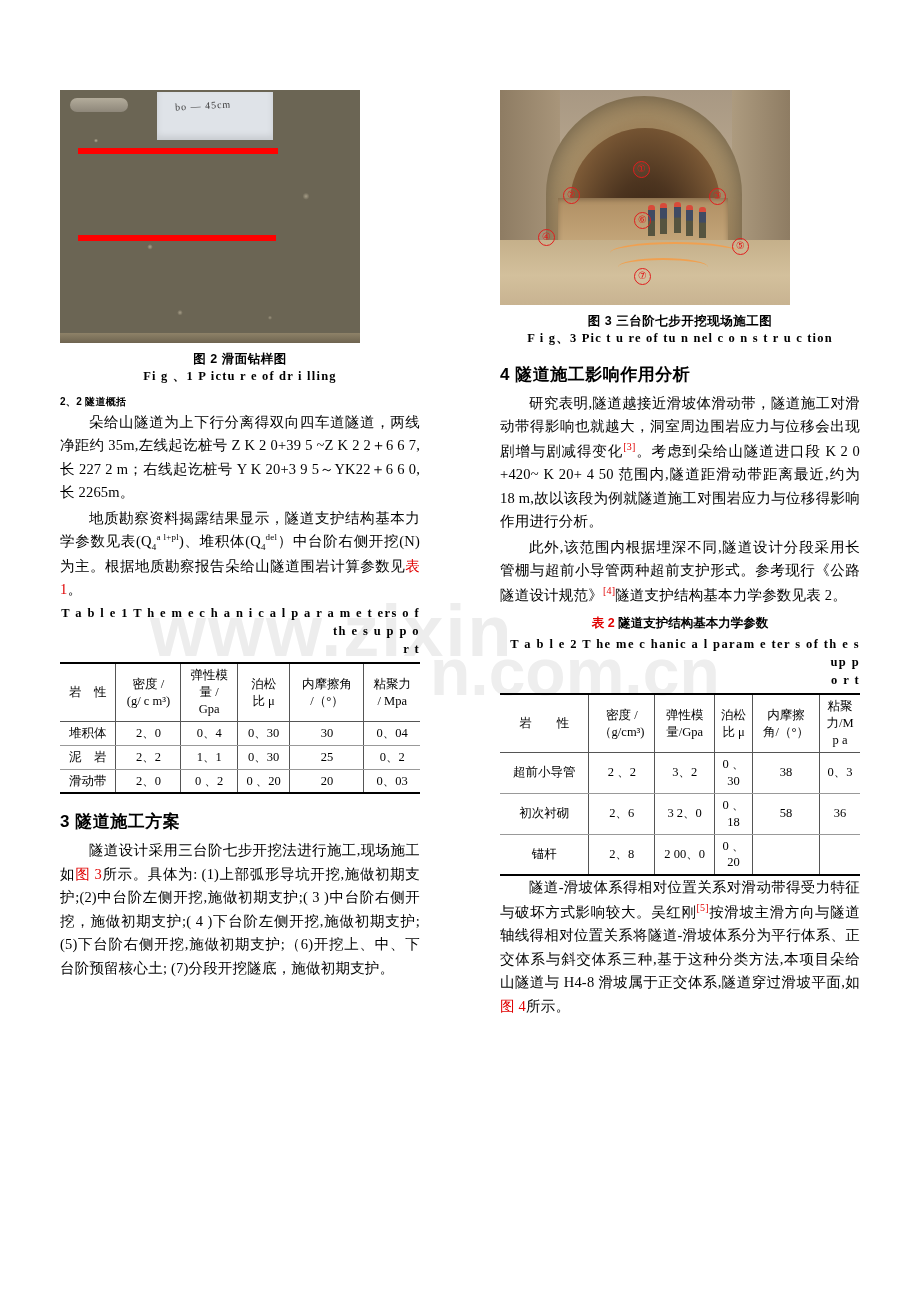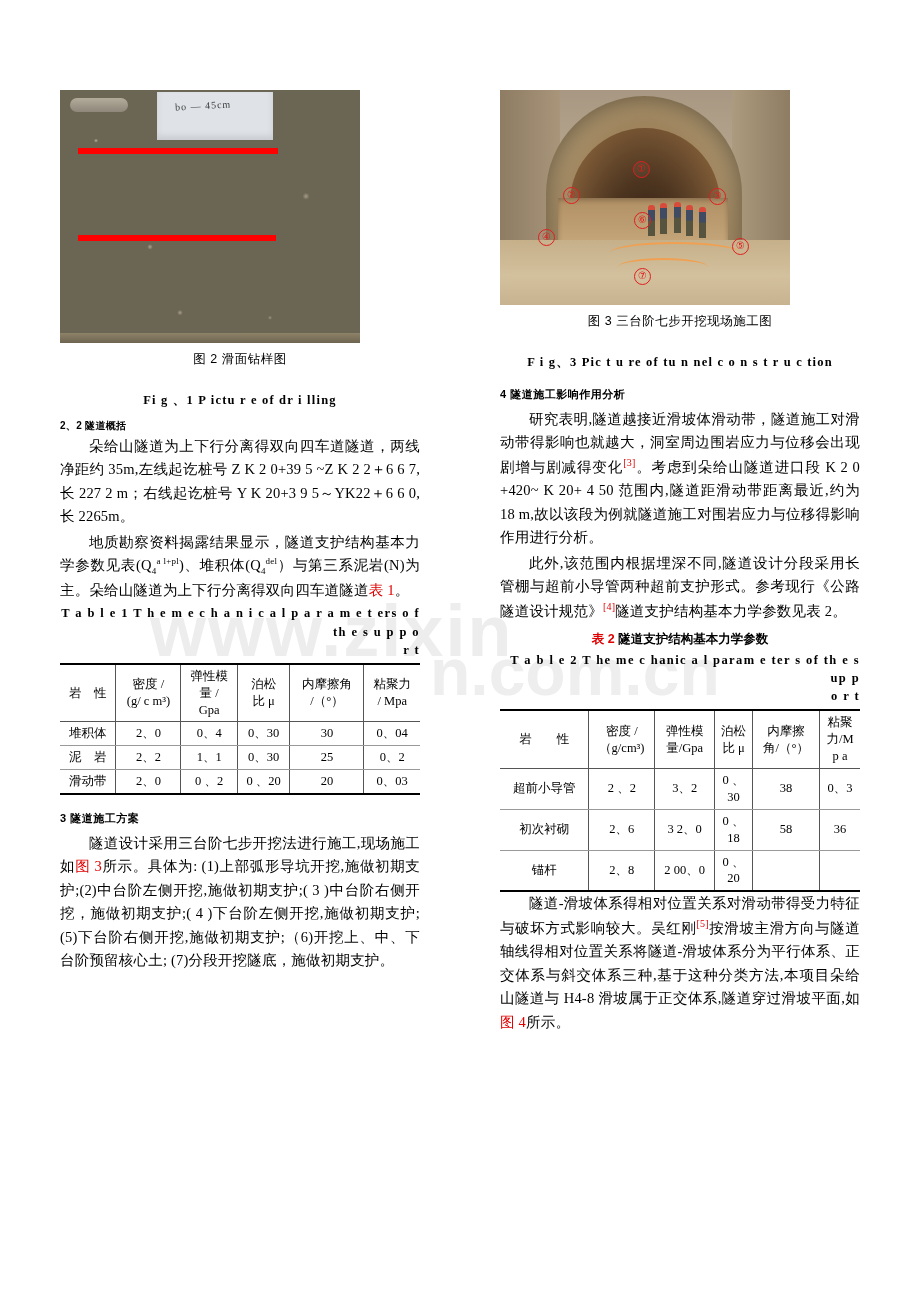--- a/index.html
+++ b/index.html
@@ -59,31 +59,31 @@
   
   .figure { margin: 0; }
   .fig-img {
     position: relative;
     overflow: hidden;
     border: 0;
   }
   .fig-cap-cn {
     text-align: center;
     font-family: "Liberation Sans", sans-serif;
-    font-weight: normal;
+    font-weight: bold;
     font-size: 12.5px;
     margin-top: 8px;
     letter-spacing: 0.5px;
   }
   .fig-cap-en {
     text-align: center;
     font-family: "Liberation Serif", serif;
     font-weight: bold;
     font-size: 12.5px;
-    margin-top: 24px;
+    margin-top: 0;
     letter-spacing: 1.2px;
   }
 
   
   #fig2-img {
     width: 300px;
     height: 253px;
     background:
       radial-gradient(ellipse 22px 16px at 18% 36%, #cfc6ac 0%, #a59a80 60%, rgba(120,110,90,0) 72%),
       radial-gradient(ellipse 26px 18px at 36% 30%, #d6cdb3 0%, #aaa087 60%, rgba(120,110,90,0) 72%),
@@ -227,21 +227,21 @@
     font-family: "DejaVu Sans", sans-serif;
     line-height: 14px;
     text-align: center;
     background: rgba(255,255,255,0.04);
   }
 
   
   h2.sec {
     font-family: "Liberation Sans", "DejaVu Sans", sans-serif;
     font-weight: bold;
-    font-size: 11px;
+    font-size: 17px;
     margin: 16px 0 6px 0;
     letter-spacing: 0.5px;
   }
   h3.subsec {
     font-family: "Liberation Sans", "DejaVu Sans", sans-serif;
     font-weight: bold;
     font-size: 10px;
     margin: 10px 0 2px 0;
     letter-spacing: 0.3px;
   }
@@ -323,21 +323,21 @@
         <div class="fig2-bottom"></div>
       </div>
       <figcaption class="fig-cap-cn">图 2   滑面钻样图</figcaption>
       <figcaption class="fig-cap-en">Fi g 、1  P ictu r e of dr i lling</figcaption>
     </figure>
 
     <h3 class="subsec">2、2 隧道概括</h3>
 
     <p class="body">朵给山隧道为上下行分离得双向四车道隧道，两线净距约 35m,左线起讫桩号 Z K 2 0+39 5 ~Z K 2 2＋6 6 7,长 227 2 m；右线起讫桩号 Y K 20+3 9 5～YK22＋6 6 0,长 2265m。</p>
 
-    <p class="body"><span>地质勘察资料揭露结果显示，隧道支护结构基本力学参数见表(Q</span><sub>4</sub><sup>a l+pl</sup><span>)、堆积体(Q</span><sub>4</sub><sup>del</sup><span>）与第三系泥岩(N)为主。朵给山隧道为上下行分离得双向四车道隧道</span><span class="redtext">表 1</span><span>。</span></p>
+    <p class="body"><span>地质勘察资料揭露结果显示，隧道支护结构基本力学参数见表(Q</span><sub>4</sub><sup>a l+pl</sup><span>)、堆积体(Q</span><sub>4</sub><sup>del</sup><span>）中台阶右侧开挖(N)为主。根据地质勘察报告朵给山隧道围岩计算参数见</span><span class="redtext">表 1</span><span>。</span></p>
 
     <div class="tbl-cap-en">
       <span>T a b l e  1   T h e  m e c h a n i c a l   p a r a m  e t ers  o f th e   s u p p o</span><br>
       <span>r t</span>
     </div>
 
     <table class="dt" id="table1">
       <thead>
           <tr>
             <th class="hdr-cell">

